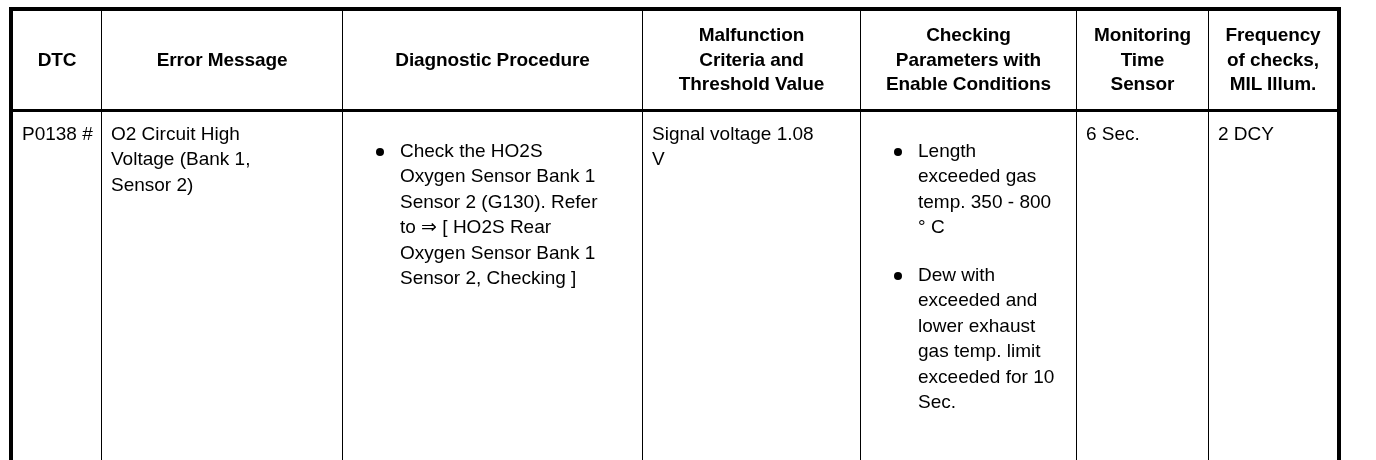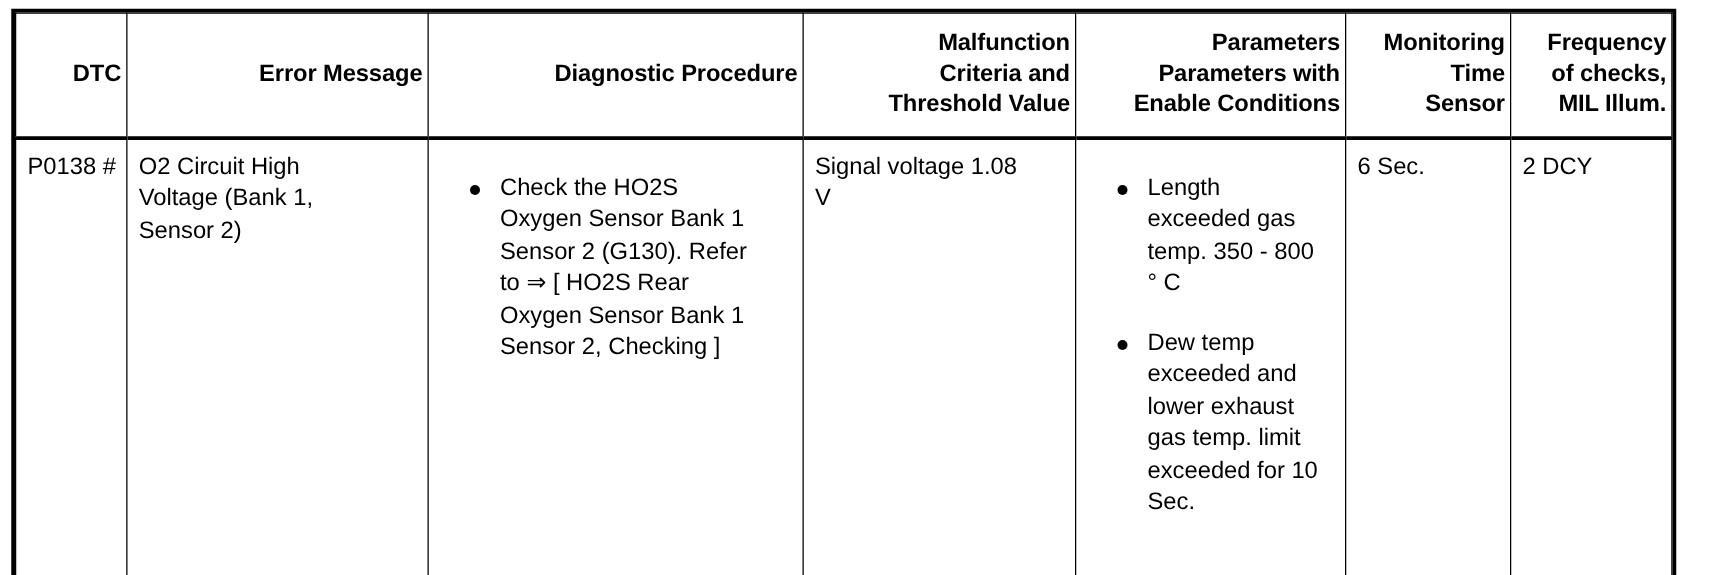--- a/index.html
+++ b/index.html
@@ -40,21 +40,21 @@
   }
 
   
   table.dtc-table {
     outline: 3px solid #000000;
     outline-offset: 0px;
   }
 
   thead tr.head-row th {
     border-bottom: 3px solid #000000;
-    text-align: right;
+    text-align: center;
     vertical-align: middle;
     font-weight: bold;
     font-size: 19px;
     line-height: 1.30;
     height: 92px;
     padding: 3px 4px;
     letter-spacing: -0.1px;
   }
 
   tbody tr.data-row td {
@@ -152,21 +152,21 @@
         <th>
           <span class="hdr-lines">
             <span>Malfunction</span>
             <span>Criteria and</span>
             <span>Threshold Value</span>
           </span>
         </th>
 
         <th>
           <span class="hdr-lines">
-            <span>Parameters</span>
+            <span>Checking</span>
             <span>Parameters with</span>
             <span>Enable Conditions</span>
           </span>
         </th>
 
         <th>
           <span class="hdr-lines">
             <span>Monitoring</span>
             <span>Time</span>
             <span>Sensor</span>
@@ -223,21 +223,21 @@
 
         <td>
           <ul class="bullets pad-top-sec">
             <li>
               <span class="ln">Length</span>
               <span class="ln">exceeded gas</span>
               <span class="ln">temp. 350 - 800</span>
               <span class="ln">° C</span>
             </li>
             <li>
-              <span class="ln">Dew temp</span>
+              <span class="ln">Dew with</span>
               <span class="ln">exceeded and</span>
               <span class="ln">lower exhaust</span>
               <span class="ln">gas temp. limit</span>
               <span class="ln">exceeded for 10</span>
               <span class="ln">Sec.</span>
             </li>
           </ul>
         </td>
 
         <td class="v-middle">

